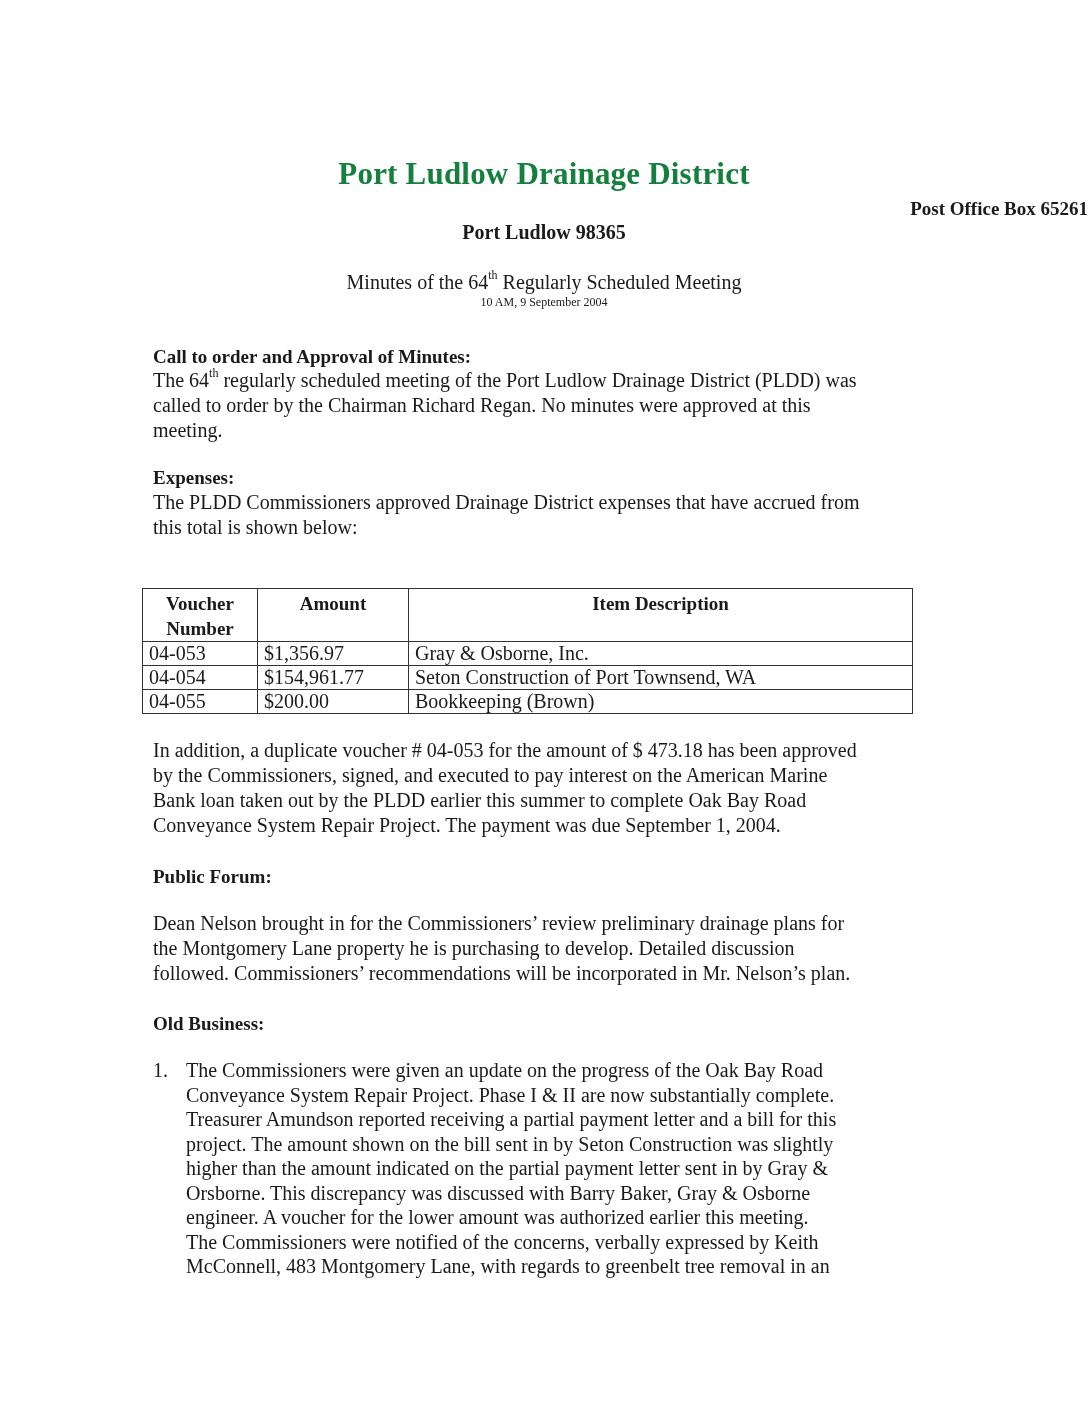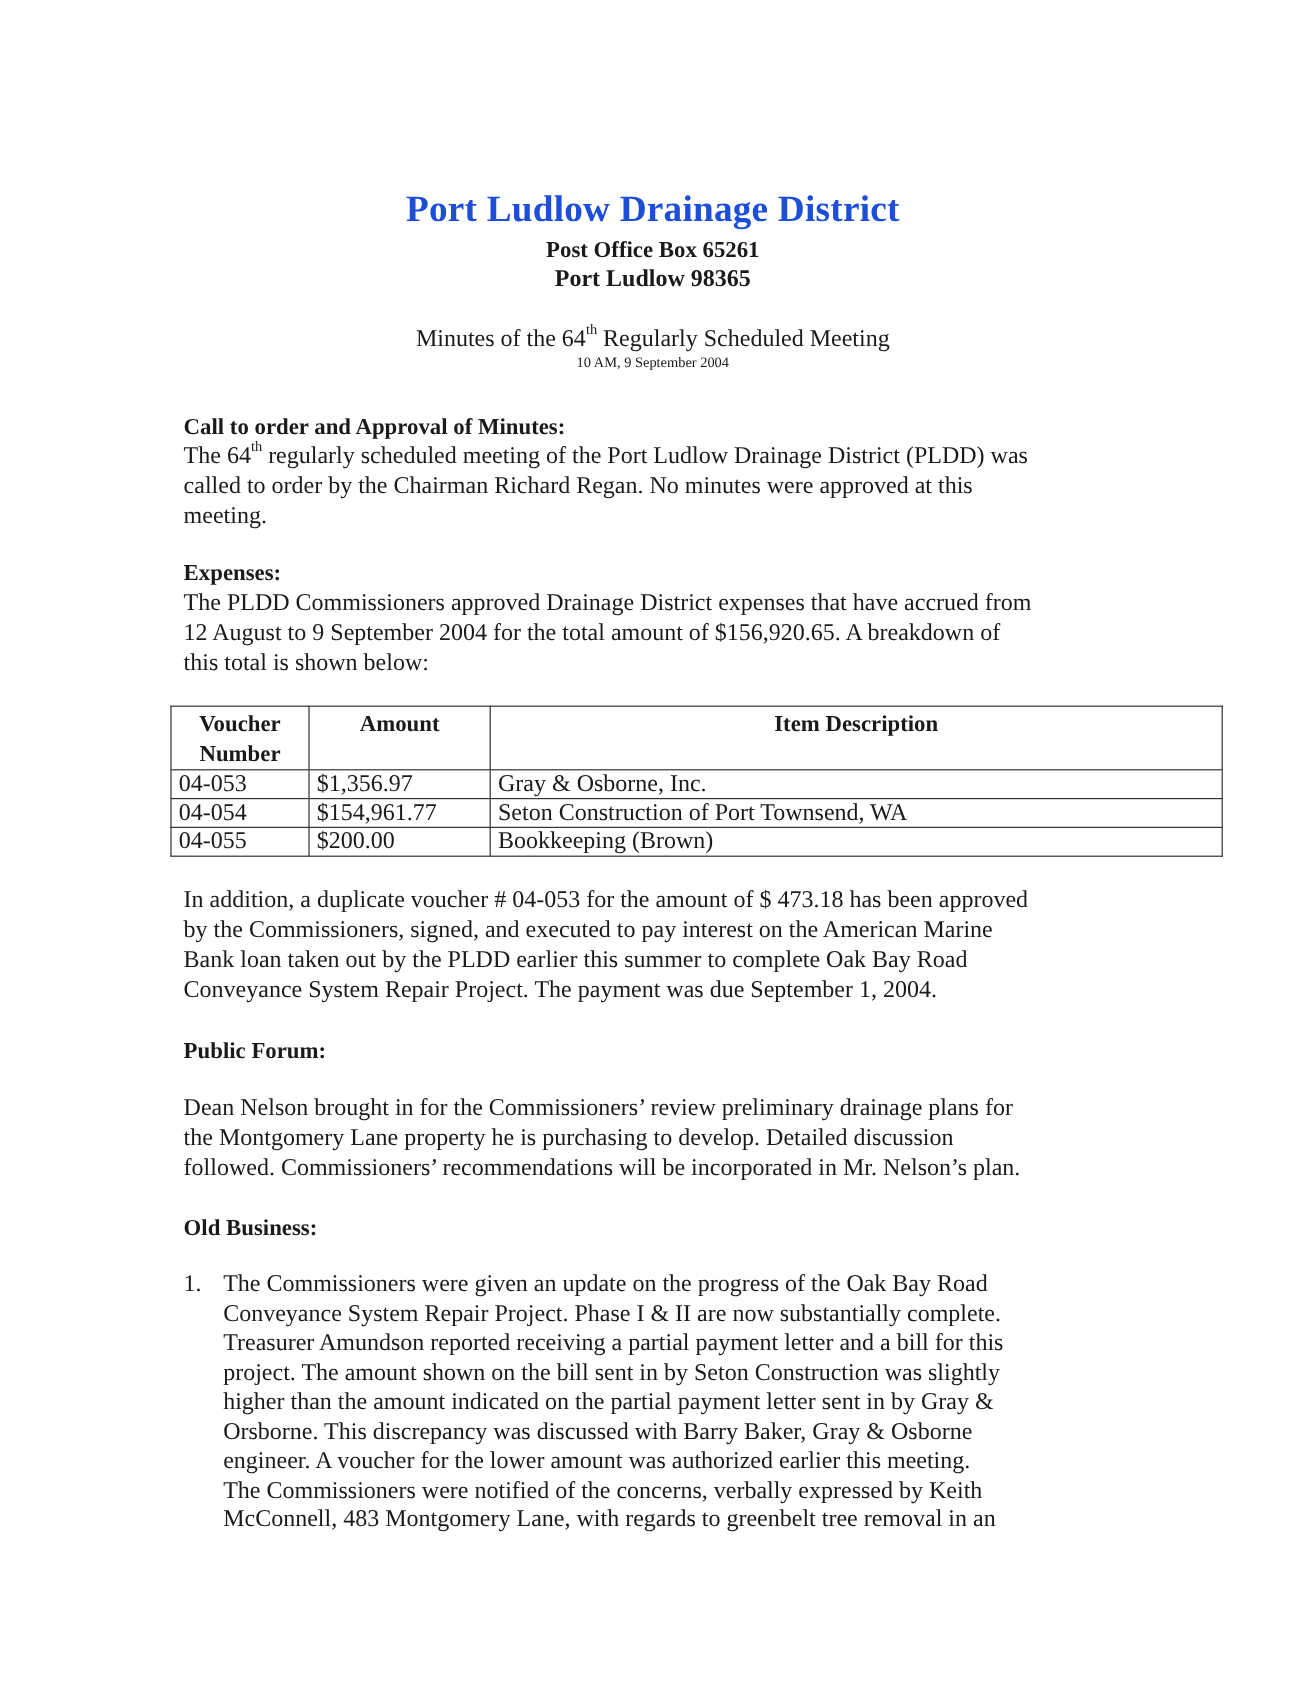--- a/index.html
+++ b/index.html
@@ -5,38 +5,38 @@
   html, body { margin: 0; padding: 0; background: #ffffff; }
   body {
     width: 1088px; height: 1408px; position: relative; overflow: hidden;
     font-family: "Liberation Serif", "DejaVu Serif", serif;
     color: #1a1a1a;
   }
   .page { position: absolute; left: 0; top: 0; width: 1088px; height: 1408px; }
   .abs { position: absolute; white-space: nowrap; }
   .center { left: 0; width: 1088px; text-align: center; }
 
-  .org-title { top: 156px; font-size: 31px; font-weight: bold; color: #1d4ed8; letter-spacing: 0.2px; }
-  .addr1 { top: 198px; font-size: 19px; font-weight: bold; }
+  .org-title { top: 156px; font-size: 31px; font-weight: bold; color: #15803d; letter-spacing: 0.2px; }
+  .addr1 { top: 198px; font-size: 19px; font-weight: bold; text-align: right; }
   .addr2 { top: 221px; font-size: 20px; font-weight: bold; }
   .minutes-title { top: 271px; font-size: 20px; }
   .minutes-date { top: 295px; font-size: 12px; }
   sup { font-size: 12px; line-height: 0; position: relative; top: -2px; }
 
   .heading { left: 153px; font-size: 19px; font-weight: bold; }
   .para { left: 153px; font-size: 20px; line-height: 25px; white-space: nowrap; }
   .para .line { display: block; }
 
   .h-call { top: 346px; }
   .p-call { top: 368px; }
   .h-exp { top: 467px; }
   .p-exp { top: 490px; }
 
   table.vouchers {
-    position: absolute; left: 142px; top: 588px; width: 877px;
+    position: absolute; left: 142px; top: 588px; width: 771px;
     border-collapse: collapse; font-size: 20px;
   }
   table.vouchers th, table.vouchers td {
     border: 1.5px solid #333; padding: 0 6px; vertical-align: top;
   }
   table.vouchers th { font-weight: bold; font-size: 19px; line-height: 25px; padding-top: 2px; }
   table.vouchers td { line-height: 23px; font-family: Liberation Serif, serif; }
   .col-num { width: 102px; }
   .col-amt { width: 138px; }
 
@@ -65,21 +65,20 @@
   <div class="abs heading h-call">Call to order and Approval of Minutes:</div>
   <div class="abs para p-call">
     <span class="line"><span>The 64</span><sup>th</sup><span> regularly scheduled meeting of the Port Ludlow Drainage District (PLDD) was</span></span>
     <span class="line">called to order by the Chairman Richard Regan.  No minutes were approved at this</span>
     <span class="line">meeting.</span>
   </div>
 
   <div class="abs heading h-exp">Expenses:</div>
   <div class="abs para p-exp">
     <span class="line">The PLDD Commissioners approved Drainage District expenses that have accrued from</span>
-    <span class="line">12 August to 9 September 2004 for the total amount of $156,920.65.  A breakdown of</span>
     <span class="line">this total is shown below:</span>
   </div>
 
   <table class="vouchers">
     <thead>
       <tr>
         <th class="col-num"><span>Voucher</span><br><span>Number</span></th>
         <th class="col-amt">Amount</th>
         <th>Item Description</th>
       </tr>

